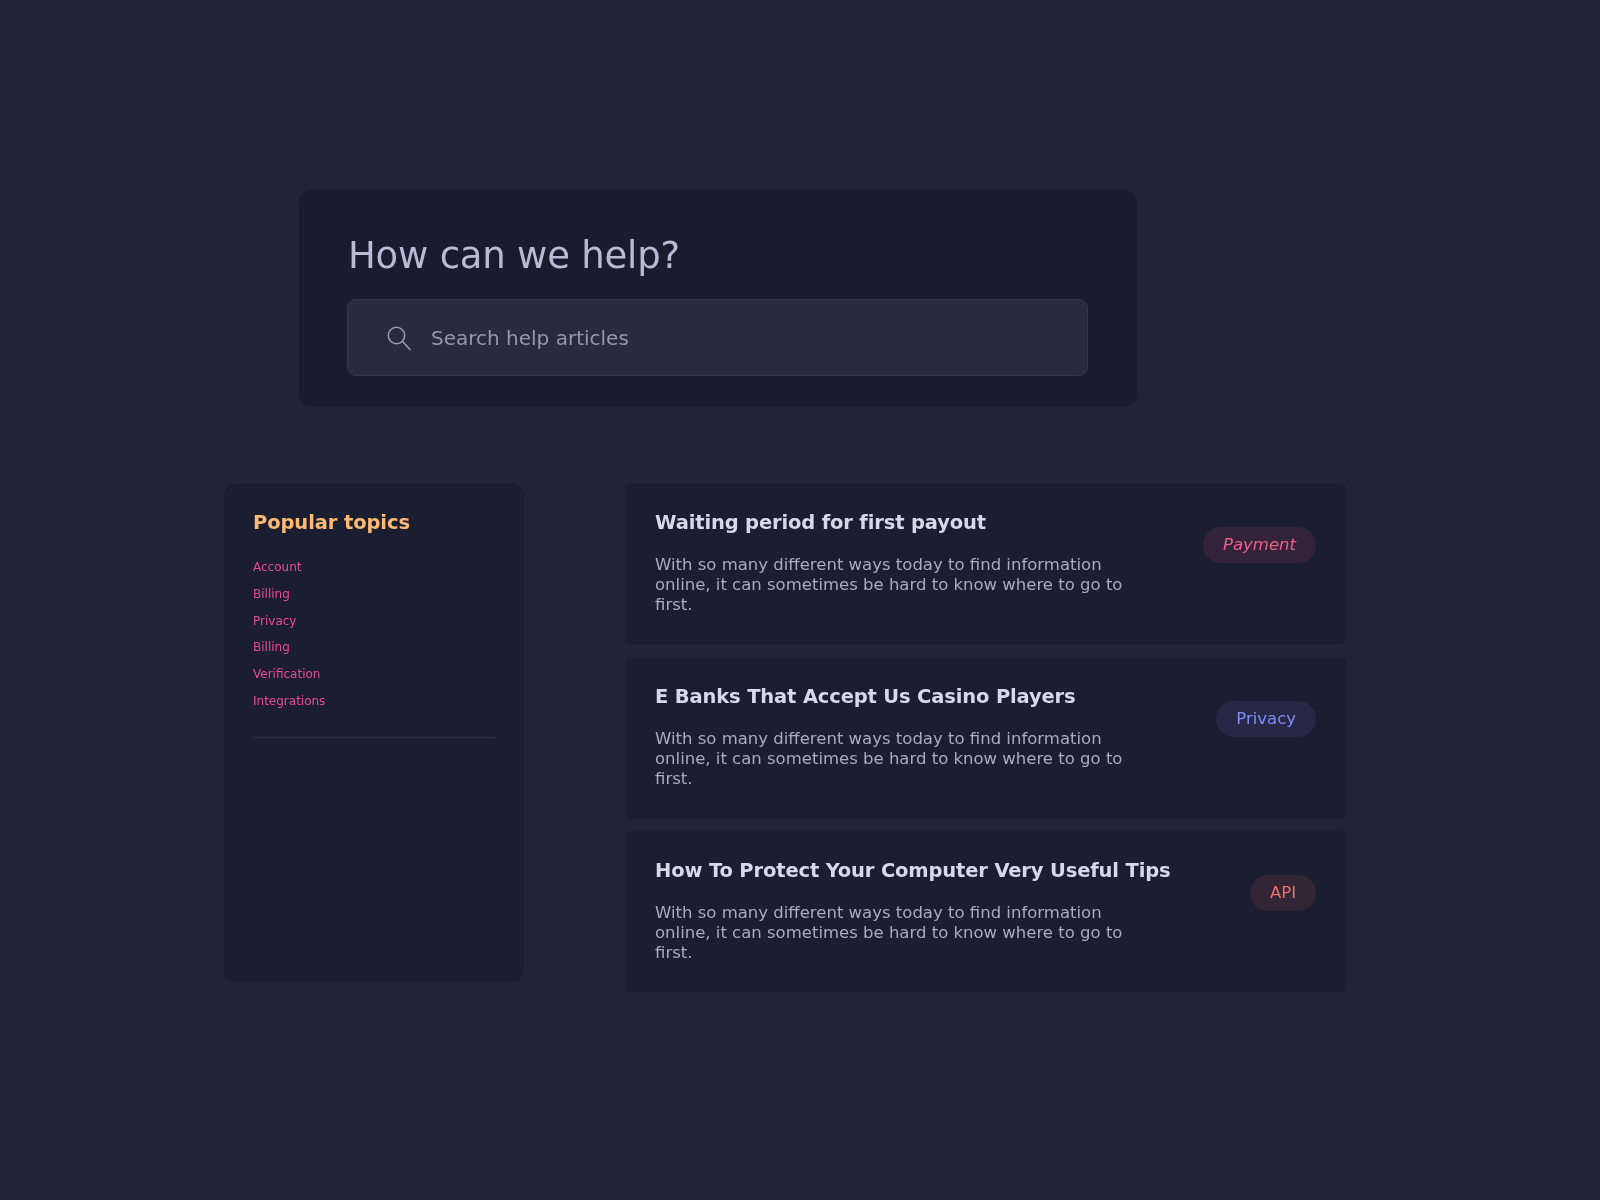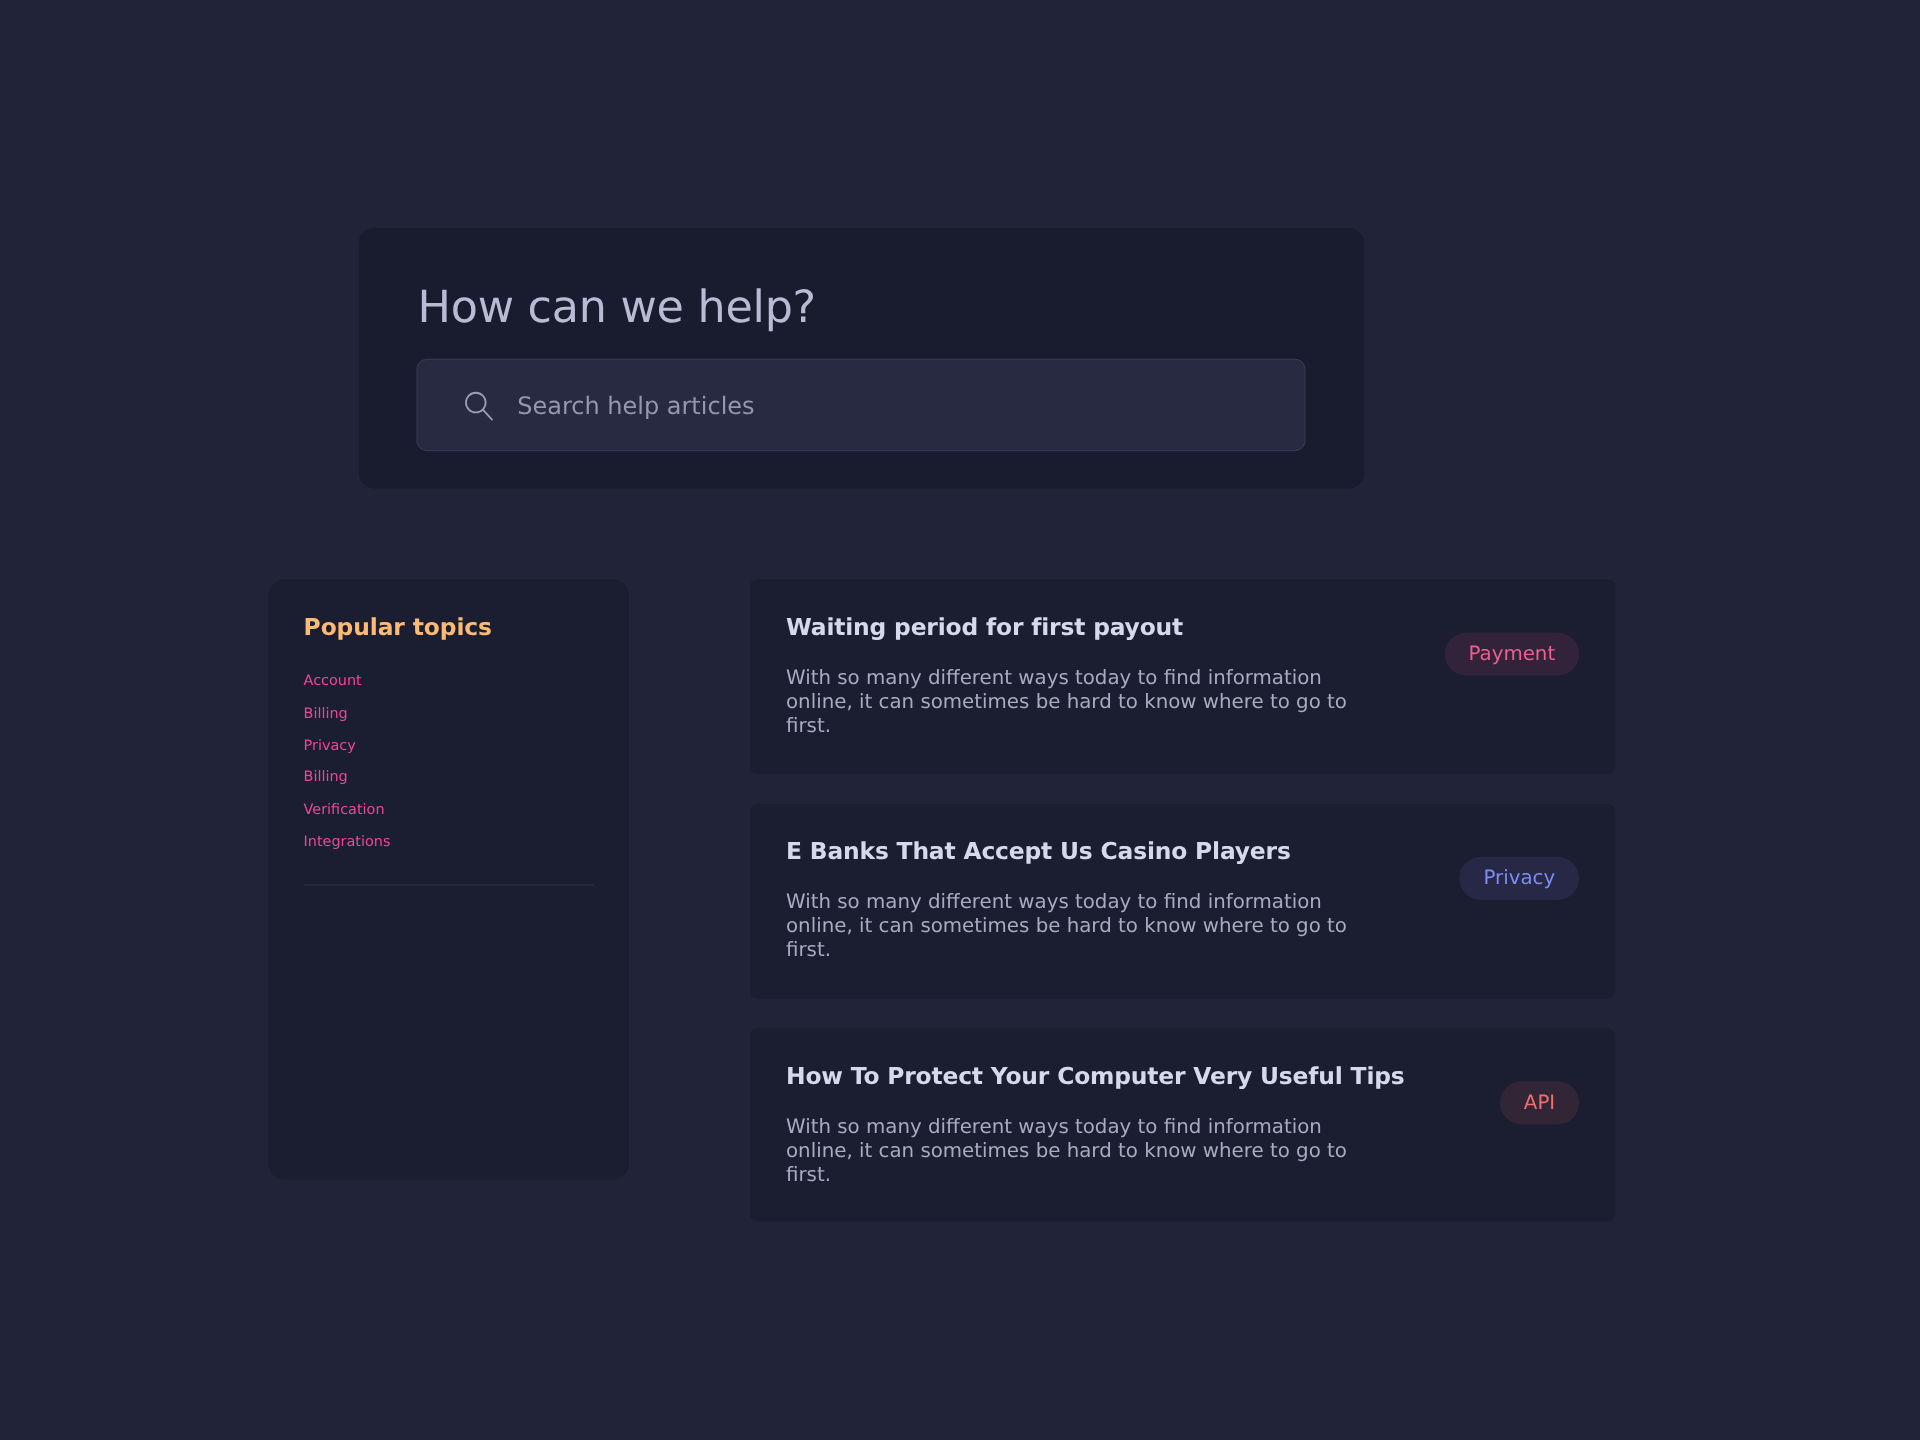--- a/index.html
+++ b/index.html
@@ -151,21 +151,21 @@
   }
 
   
   .articles {
     position: absolute;
     left: 625px;
     top: 483px;
     width: 721px;
     display: flex;
     flex-direction: column;
-    gap: 25px;
+    gap: 12px;
   }
 
   .article-card {
     background: #1b1d30;
     border-radius: 6px;
     padding: 28px 30px 30px 30px;
     display: flex;
     align-items: flex-start;
     gap: 20px;
     min-height: 142px;
@@ -192,21 +192,21 @@
   .badge {
     flex: 0 0 auto;
     margin-top: 16px;
     padding: 9px 20px;
     border-radius: 20px;
     font-size: 16.5px;
     line-height: 1.1;
     white-space: nowrap;
   }
 
-  .badge-payment { color: #ef5f8f; background: rgba(239, 95, 143, 0.11); }
+  .badge-payment { color: #ef5f8f; background: rgba(239, 95, 143, 0.11); font-style: italic; }
   .badge-privacy { color: #7f8cf4; background: rgba(127, 140, 244, 0.11); }
   .badge-api     { color: #ef6f6f; background: rgba(239, 111, 111, 0.11); }
 </style>
 </head>
 <body>
 
 <div class="page">
 
   <section class="hero">
     <h1 class="hero-title">How can we help?</h1>

